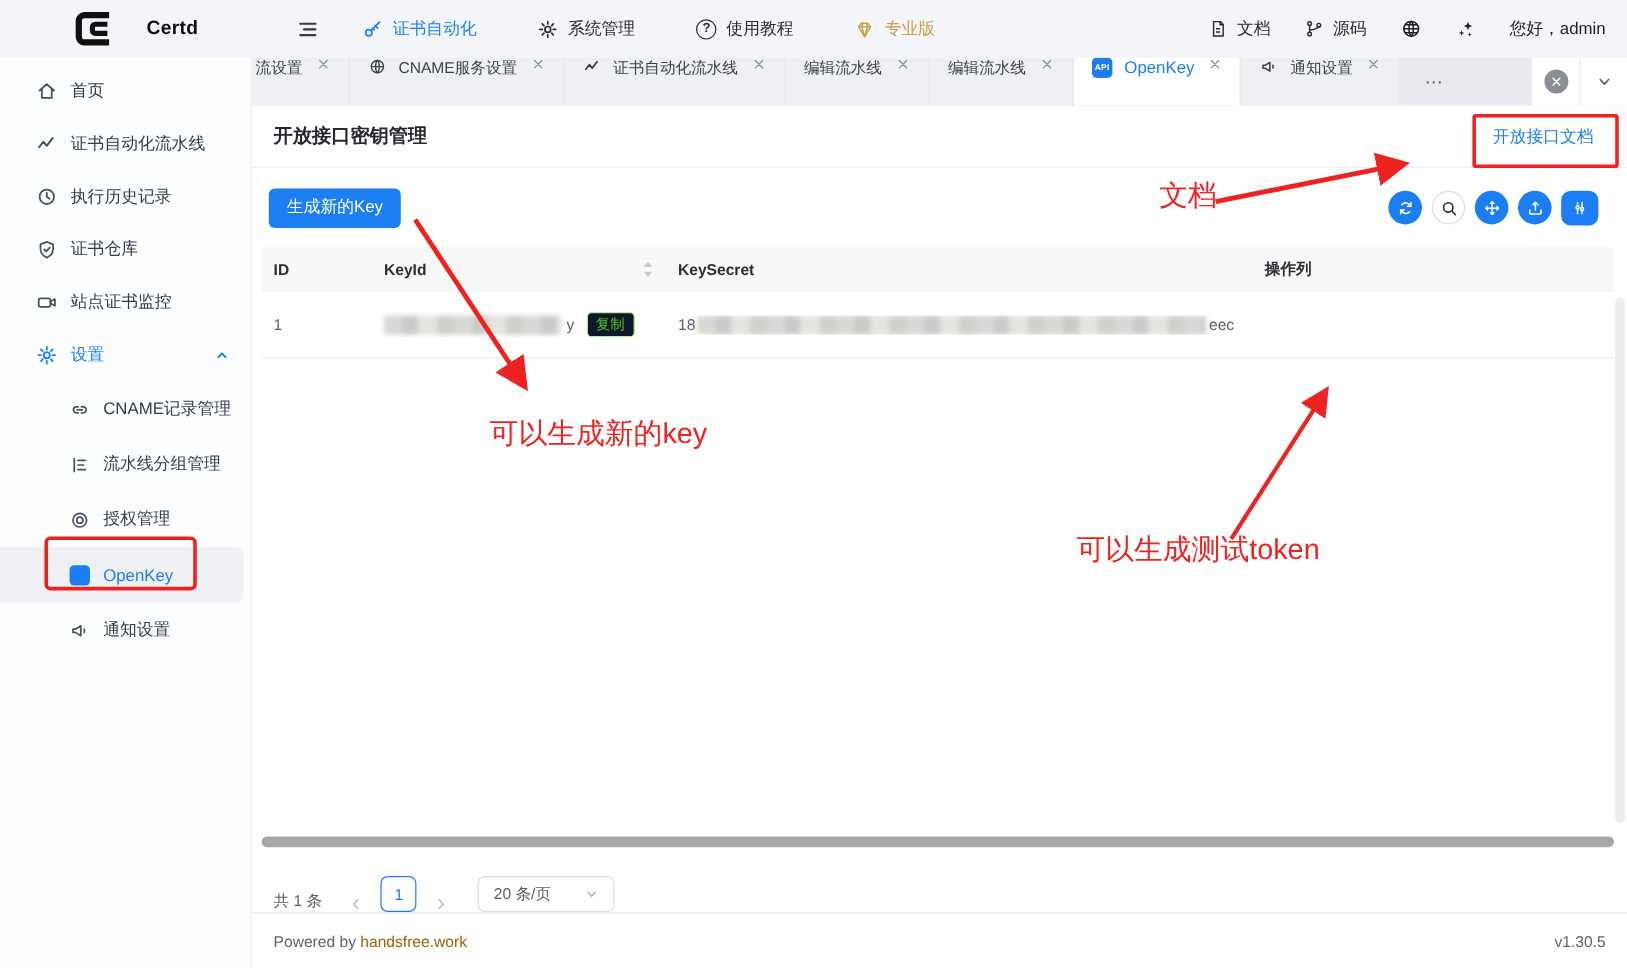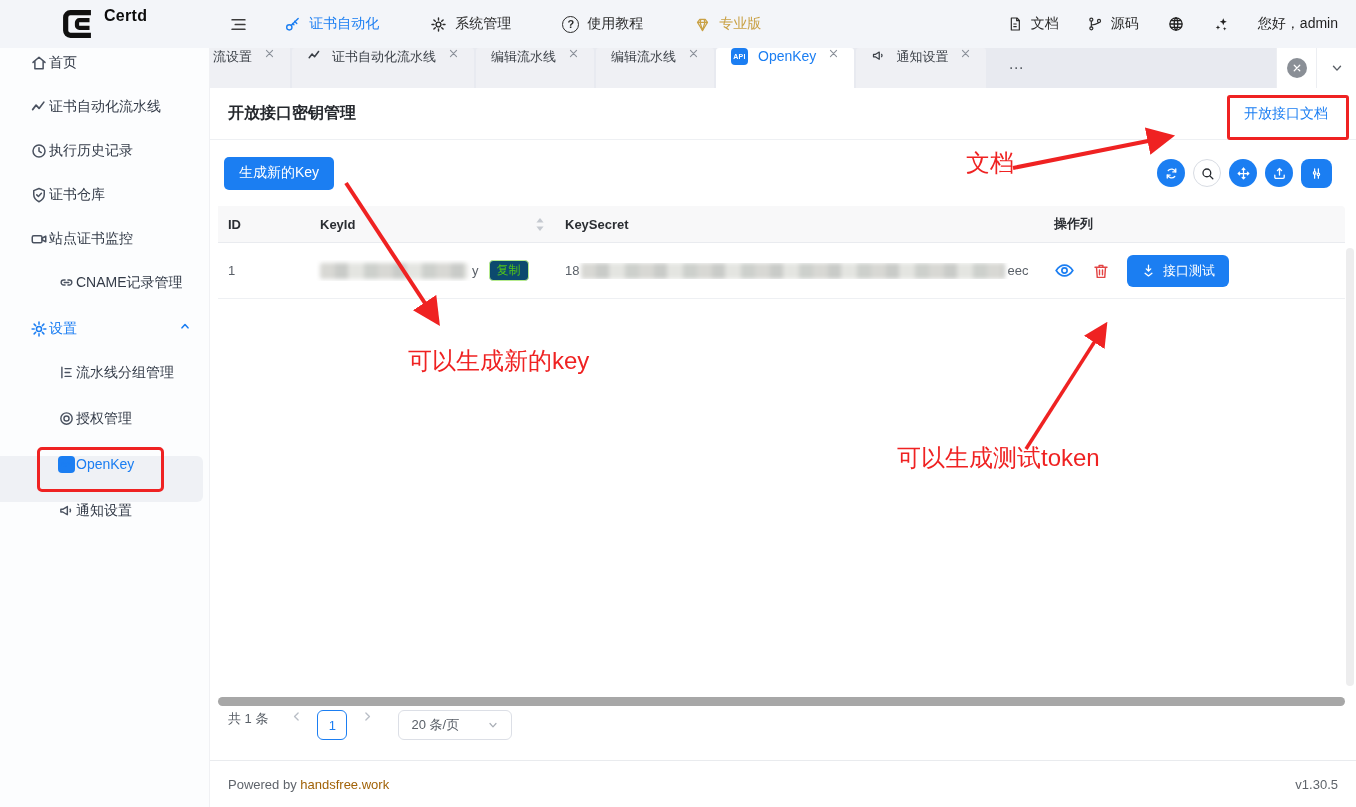--- a/index.html
+++ b/index.html
@@ -1,35 +1,35 @@
 <!DOCTYPE html>
 <html><head>
 <meta charset="utf-8">
 <style>
 *{margin:0;padding:0;box-sizing:border-box}
 html,body{width:1356px;height:807px}
 body{position:relative;font-family:"Liberation Sans","DejaVu Sans",sans-serif;background:#fff;overflow:hidden;color:#2e2e2e}
 svg{display:block}
 
 .topbar{position:absolute;left:0;top:0;width:1356px;height:48px;background:#f3f5f9;display:flex;align-items:center;z-index:5}
-.logo{display:flex;align-items:flex-start;gap:10px;margin-left:60px;cursor:pointer}
+.logo{display:flex;align-items:center;gap:28px;margin-left:60px;cursor:pointer}
 .logo-text{font-weight:700;font-size:16px;color:#0d0d0d;letter-spacing:.3px}
 .collapse-btn{margin-left:82px;color:#3c3c3c;cursor:pointer}
 .topnav{display:flex;align-items:center;gap:51px;margin-left:36px;font-size:14px}
 .nav-item{display:flex;gap:8px;align-items:center;cursor:pointer;color:#2b2b2b}
 .nav-item.active{color:#1b7ef2}
 .nav-item.pro{color:#c9a145}
 .q-circle{width:17px;height:17px;border:1.5px solid #2b2b2b;border-radius:50%;font-size:11px;display:flex;align-items:center;justify-content:center;font-weight:700}
 .top-right{margin-left:auto;display:flex;align-items:center;gap:28px;font-size:14px;margin-right:18px}
 .top-link{display:flex;gap:8px;align-items:center;cursor:pointer;color:#2b2b2b}
 .top-ico{cursor:pointer;color:#1f1f1f}
 .greeting{color:#1f1f1f;cursor:pointer}
 
 .sidebar{position:absolute;top:48px;left:0;width:210px;bottom:0;background:#fcfdfe;border-right:1px solid #f0f1f4;padding-top:6px;z-index:4}
-.side-item{height:44px;display:flex;align-items:flex-start;gap:1px;padding-left:30px;font-size:14px;color:#333b48;cursor:pointer}
+.side-item{height:44px;display:flex;align-items:center;gap:11px;padding-left:30px;font-size:14px;color:#333b48;cursor:pointer}
 .side-item .ic{color:#4a5260;display:flex}
 .side-item.parent-open{color:#1b7ef2}
 .side-item.parent-open .ic{color:#1b7ef2}
 .caret-up{margin-left:auto;margin-right:18px;color:#1b7ef2}
 .sub-item{padding-left:58px;height:46px}
 .sub-item.selected{background:#eff1f5;color:#1b7ef2;border-radius:0 6px 6px 0;margin-right:6px}
 .sub-item.selected .ic{color:#1b7ef2}
 .api-badge{width:17px;height:17px;background:#1b7ef2;border-radius:4px;color:#fff;font-size:7px;font-weight:700;display:flex;align-items:center;justify-content:center;letter-spacing:.2px}
 
 .tabbar{position:absolute;left:210px;top:48px;right:0;height:40px;background:#e8eaf0;display:flex;align-items:stretch;overflow:hidden;z-index:3}
@@ -55,28 +55,28 @@
 .grid{padding:0 11px 0 8px}
 .grid-head,.grid-row{display:grid;grid-template-columns:92px 245px 485px 1fr}
 .grid-head{height:37px;background:#f8f8f9;border-bottom:1px solid #e9ebef;align-items:center;font-size:13px;font-weight:700;color:#2b2e33;border-radius:0 4px 0 0}
 .gh-cell{padding-left:10px;display:flex;align-items:center}
 .gh-cell.sortable{justify-content:space-between;padding-right:10px;cursor:pointer}
 .grid-row{height:56px;border-bottom:1px solid #eef0f3;align-items:center;font-size:13px;color:#5a6068}
 .cell{padding-left:10px;display:flex;align-items:center;overflow:hidden}
 .blur{height:16px;border-radius:2px;background:repeating-linear-gradient(90deg,#d8d8d4 0 15px,#c9cbc8 15px 28px,#e4e5e1 28px 44px,#cdd0cc 44px 58px);filter:blur(2.2px)}
 .blur.keyid{width:148px;margin-right:4px}
 .blur.secret{width:424px;margin:0 2px}
-.tag-copy{margin-left:10px;font-size:12px;color:#52c41a;background:#0c4a6e;border:1px solid #b7eb8f;border-radius:4px;padding:1px 7px;line-height:17px;cursor:pointer}
+.tag-copy{margin-left:10px;font-size:12px;color:#52c41a;background:#0f172a;border:1px solid #b7eb8f;border-radius:4px;padding:1px 7px;line-height:17px;cursor:pointer}
 .row-actions{display:flex;align-items:center;gap:17px;padding-left:14px}
 .act-eye{color:#1b7ef2;cursor:pointer;display:flex}
 .act-trash{color:#e34444;cursor:pointer;display:flex}
 .btn-test{display:flex;align-items:center;gap:7px;background:#1b7ef2;color:#fff;border:none;border-radius:6px;height:32px;padding:0 14px;font-size:13px;font-family:inherit;cursor:pointer}
 .h-scroll{position:absolute;left:8px;right:11px;bottom:54px;height:9px;border-radius:5px;background:#a7a7a7;cursor:pointer}
 .v-scroll{position:absolute;right:2px;top:160px;width:8px;height:438px;background:#ededee;border-radius:4px;cursor:pointer}
-.pagination{position:absolute;left:0;right:0;bottom:0;height:50px;display:flex;align-items:flex-start;padding-left:18px;font-size:13px;color:#5a6068}
+.pagination{position:absolute;left:0;right:0;bottom:0;height:50px;display:flex;align-items:flex-end;padding-left:18px;font-size:13px;color:#5a6068}
 .pg-total{margin-right:14px}
 .pg-arrow{color:#b9bec6;padding:0 8px;cursor:pointer;display:flex}
 .page-num{width:30px;height:30px;border:1px solid #1b7ef2;color:#1b7ef2;border-radius:6px;display:flex;align-items:center;justify-content:center;margin:0 6px;cursor:pointer;background:#fff}
 .page-size{height:30px;border:1px solid #dcdfe6;border-radius:6px;display:flex;align-items:center;gap:28px;padding:0 12px;color:#5a6068;margin-left:16px;cursor:pointer;background:#fff}
 .page-size .chev{color:#a8adb5;display:flex}
 
 .footer{position:absolute;left:210px;right:0;bottom:0;height:47px;border-top:1px solid #e9ebee;display:flex;align-items:center;justify-content:space-between;padding:0 18px;font-size:13px;color:#5f646b;background:#fff;z-index:2}
 .powered a,.powered-link{color:#a16207;cursor:pointer;text-decoration:none}
 
 .annotations{position:absolute;inset:0;pointer-events:none;z-index:40}
@@ -209,45 +209,45 @@
   </div>
   <div class="side-item">
     <span class="ic">
         <svg width="18" height="18" viewBox="0 0 24 24" fill="none" stroke="currentColor" stroke-width="2" stroke-linejoin="round">
           <rect x="3" y="7.5" width="13" height="9.5" rx="2"></rect>
           <path d="M16 11l5-2.7v7.4L16 13z"></path>
         </svg>
       </span>
     <span>站点证书监控</span>
   </div>
-  <div class="side-item sub-item">
-    <span class="ic">
-        <svg width="17" height="17" viewBox="0 0 24 24" fill="none" stroke="currentColor" stroke-width="2" stroke-linecap="round">
-          <path d="M10 15.5H8a3.5 3.5 0 110-7h2M14 8.5h2a3.5 3.5 0 110 7h-2M8.8 12h6.4"></path>
-        </svg>
-      </span>
-    <span>CNAME记录管理</span>
-  </div>
   <div class="side-item parent-open">
     <span class="ic">
         <svg width="18" height="18" viewBox="0 0 24 24" fill="none" stroke="currentColor" stroke-width="2" stroke-linecap="round">
           <circle cx="12" cy="12" r="3.4"></circle>
           <path d="M12 2.8v2.8M12 18.4v2.8M2.8 12h2.8M18.4 12h2.8M5.5 5.5l2 2M16.5 16.5l2 2M18.5 5.5l-2 2M7.5 16.5l-2 2"></path>
         </svg>
       </span>
     <span>设置</span>
     <span class="caret-up">
         <svg width="12" height="12" viewBox="0 0 20 20" fill="none" stroke="currentColor" stroke-width="2.6" stroke-linecap="round" stroke-linejoin="round">
           <path d="M5 13l5-5.5 5 5.5"></path>
         </svg>
       </span>
   </div>
   <div class="side-item sub-item">
     <span class="ic">
         <svg width="17" height="17" viewBox="0 0 24 24" fill="none" stroke="currentColor" stroke-width="2" stroke-linecap="round">
+          <path d="M10 15.5H8a3.5 3.5 0 110-7h2M14 8.5h2a3.5 3.5 0 110 7h-2M8.8 12h6.4"></path>
+        </svg>
+      </span>
+    <span>CNAME记录管理</span>
+  </div>
+  <div class="side-item sub-item">
+    <span class="ic">
+        <svg width="17" height="17" viewBox="0 0 24 24" fill="none" stroke="currentColor" stroke-width="2" stroke-linecap="round">
           <path d="M5.5 4.5v15M10 6.5h8.5M10 12h6.5M10 17.5h8.5"></path>
         </svg>
       </span>
     <span>流水线分组管理</span>
   </div>
   <div class="side-item sub-item">
     <span class="ic">
         <svg width="17" height="17" viewBox="0 0 24 24" fill="none" stroke="currentColor" stroke-width="2">
           <circle cx="12" cy="12" r="8"></circle>
           <circle cx="12" cy="12" r="3.6"></circle>
@@ -266,20 +266,34 @@
           <path d="M16.5 9.6c1.5 1.4 1.5 3.6 0 5"></path>
         </svg>
       </span>
     <span>通知设置</span>
   </div>
 </div>
 
 <div class="tabbar">
   <div class="tab">
     <span>流设置</span>
+    <span class="x">
+        <svg width="11" height="11" viewBox="0 0 18 18" fill="none" stroke="currentColor" stroke-width="1.8" stroke-linecap="round">
+          <path d="M4 4l10 10M14 4L4 14"></path>
+        </svg>
+      </span>
+  </div>
+  <div class="tab">
+    <span style="display:flex">
+        <svg width="15" height="15" viewBox="0 0 24 24" fill="none" stroke="#3a3f46" stroke-width="1.8">
+          <circle cx="12" cy="12" r="8.2"></circle>
+          <path d="M3.8 12h16.4M12 3.8c3.2 2.6 3.2 13.8 0 16.4-3.2-2.6-3.2-13.8 0-16.4z"></path>
+        </svg>
+      </span>
+    <span>CNAME服务设置</span>
     <span class="x">
         <svg width="11" height="11" viewBox="0 0 18 18" fill="none" stroke="currentColor" stroke-width="1.8" stroke-linecap="round">
           <path d="M4 4l10 10M14 4L4 14"></path>
         </svg>
       </span>
   </div>
   <div class="tab">
     <span style="display:flex">
         <svg width="15" height="15" viewBox="0 0 24 24" fill="none" stroke="#3a3f46" stroke-width="2.4" stroke-linecap="round" stroke-linejoin="round">
           <path d="M3.5 15.5l4.6-6 4 4.4 6.4-8.4"></path>
@@ -418,41 +432,20 @@
       <div class="cell">1</div>
       <div class="cell">
         <span class="blur keyid"></span>
         <span>y</span>
         <span class="tag-copy">复制</span>
       </div>
       <div class="cell">
         <span>18</span>
         <span class="blur secret"></span>
         <span>eec</span>
-      </div>
-      <div class="row-actions">
-        <span class="act-eye">
-            <svg width="21" height="21" viewBox="0 0 24 24" fill="none" stroke="currentColor" stroke-width="1.9">
-              <path d="M2.5 12S6.5 5.8 12 5.8 21.5 12 21.5 12 17.5 18.2 12 18.2 2.5 12 2.5 12z"></path>
-              <circle cx="12" cy="12" r="3"></circle>
-            </svg>
-          </span>
-        <span class="act-trash">
-            <svg width="18" height="18" viewBox="0 0 24 24" fill="none" stroke="currentColor" stroke-width="1.9" stroke-linecap="round" stroke-linejoin="round">
-              <path d="M4 7h16M9.5 7V4.5h5V7M6 7l1 13.5h10L18 7M10 10.5v6.5M14 10.5v6.5"></path>
-            </svg>
-          </span>
-        <button class="btn-test">
-          <span>
-              <svg width="15" height="15" viewBox="0 0 24 24" fill="none" stroke="currentColor" stroke-width="2.1" stroke-linecap="round" stroke-linejoin="round">
-                <path d="M12 3.5V13M12 13l-3.6-3.6M12 13l3.6-3.6M6.5 16.5l5.5 4.2 5.5-4.2"></path>
-              </svg>
-            </span>
-          <span>接口测试</span>
-        </button>
       </div>
     </div>
   </div>
   <div class="v-scroll"></div>
   <div class="h-scroll"></div>
   <div class="pagination">
     <span class="pg-total">共 1 条</span>
     <span class="pg-arrow">
         <svg width="13" height="13" viewBox="0 0 20 20" fill="none" stroke="currentColor" stroke-width="2" stroke-linecap="round" stroke-linejoin="round">
           <path d="M12.5 4.5L7 10l5.5 5.5"></path>

